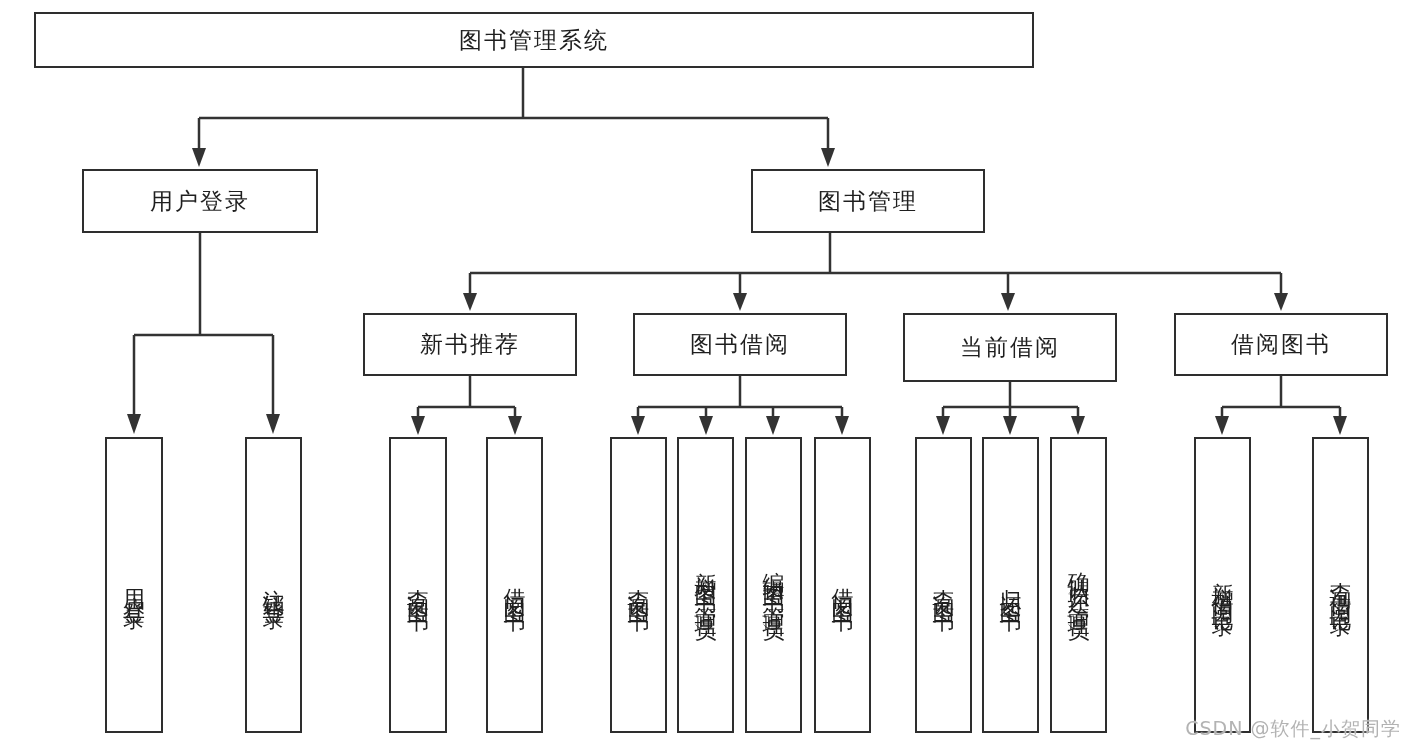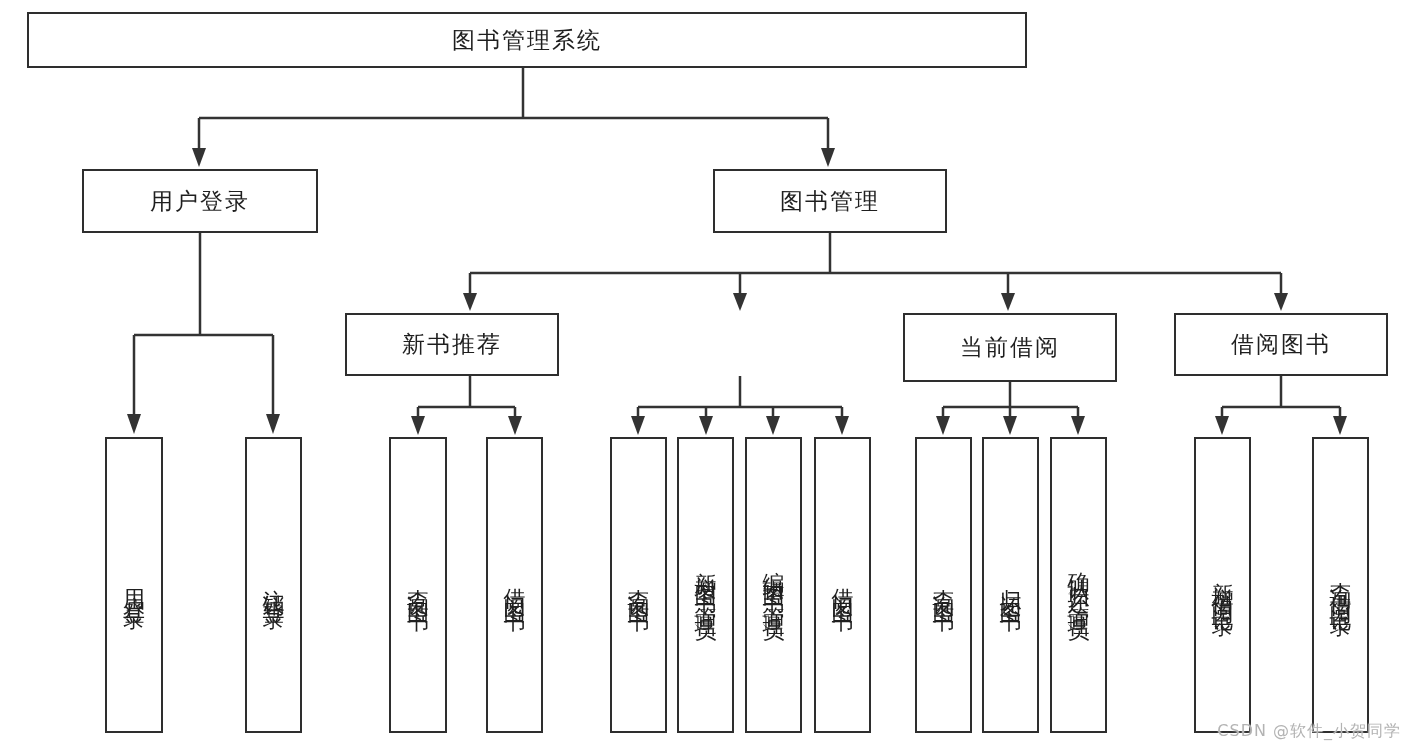--- a/index.html
+++ b/index.html
@@ -16,21 +16,21 @@
     text-align:center;
   }
   .h  { font-size:23px; letter-spacing:2px; }
   .v  { font-size:22px; }
   .v .vt {
     writing-mode:vertical-rl; text-orientation:mixed;
     letter-spacing:7px; line-height:1.1;
   }
   .watermark {
     position:absolute; right:4px; bottom:5px;
-    font-size:16px; letter-spacing:1px; color:#b3b3b3;
+    font-size:19px; letter-spacing:1px; color:#b3b3b3;
     text-shadow:0 0 2px #ffffff;
   }
 </style>
 </head>
 <body>
 
 <div class="stage">
 
   <svg class="wires" viewBox="0 0 1405 747">
     <g stroke="#333333" stroke-width="2.5" fill="none">
@@ -98,26 +98,27 @@
 
       <polygon points="936,416 950,416 943,435"></polygon>
       <polygon points="1003,416 1017,416 1010,435"></polygon>
       <polygon points="1071,416 1085,416 1078,435"></polygon>
 
       <polygon points="1215,416 1229,416 1222,435"></polygon>
       <polygon points="1333,416 1347,416 1340,435"></polygon>
     </g>
   </svg>
 
-  <div class="box h" style="left:27px;top:12px;width:1000px;height:56px">图书管理系统</div>
+  <div class="box h" style="left:34px;top:12px;width:1000px;height:56px">图书管理系统</div>
 
   <div class="box h" style="left:82px;top:169px;width:236px;height:64px">用户登录</div>
-  <div class="box h" style="left:713px;top:169px;width:234px;height:64px">图书管理</div>
+  <div class="box h" style="left:751px;top:169px;width:234px;height:64px">图书管理</div>
 
-  <div class="box h" style="left:345px;top:313px;width:214px;height:63px">新书推荐</div>
+  <div class="box h" style="left:363px;top:313px;width:214px;height:63px">新书推荐</div>
+  <div class="box h" style="left:633px;top:313px;width:214px;height:63px">图书借阅</div>
   <div class="box h" style="left:903px;top:313px;width:214px;height:69px">当前借阅</div>
   <div class="box h" style="left:1174px;top:313px;width:214px;height:63px">借阅图书</div>
 
   <div class="box v" style="left:105px;top:437px;width:58px;height:296px">
     <span class="vt">用户登录</span>
     </div>
   <div class="box v" style="left:245px;top:437px;width:57px;height:296px">
     <span class="vt">注销登录</span>
     </div>
 

